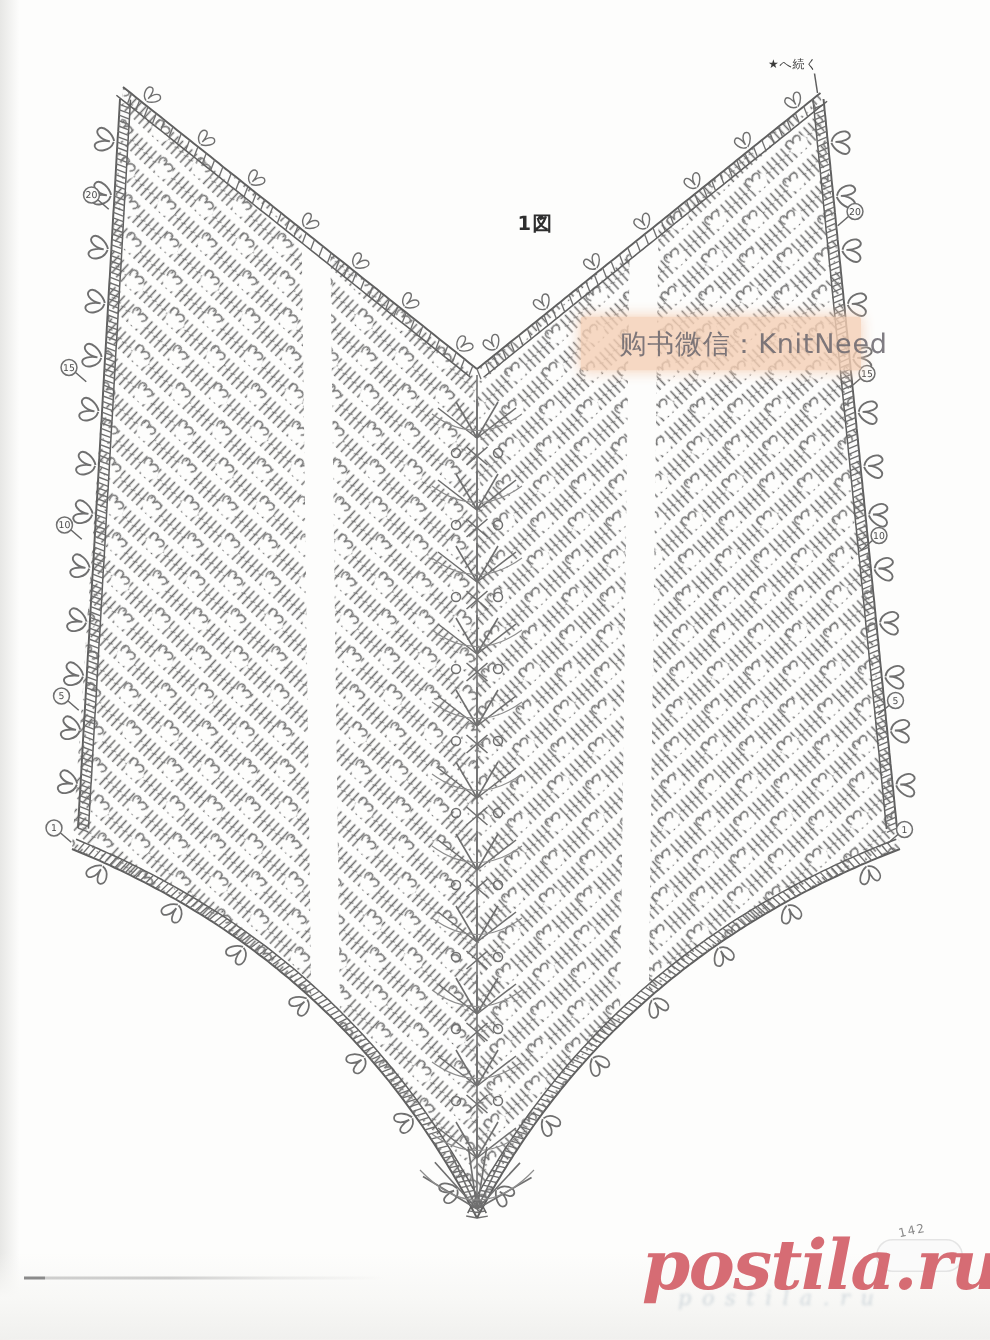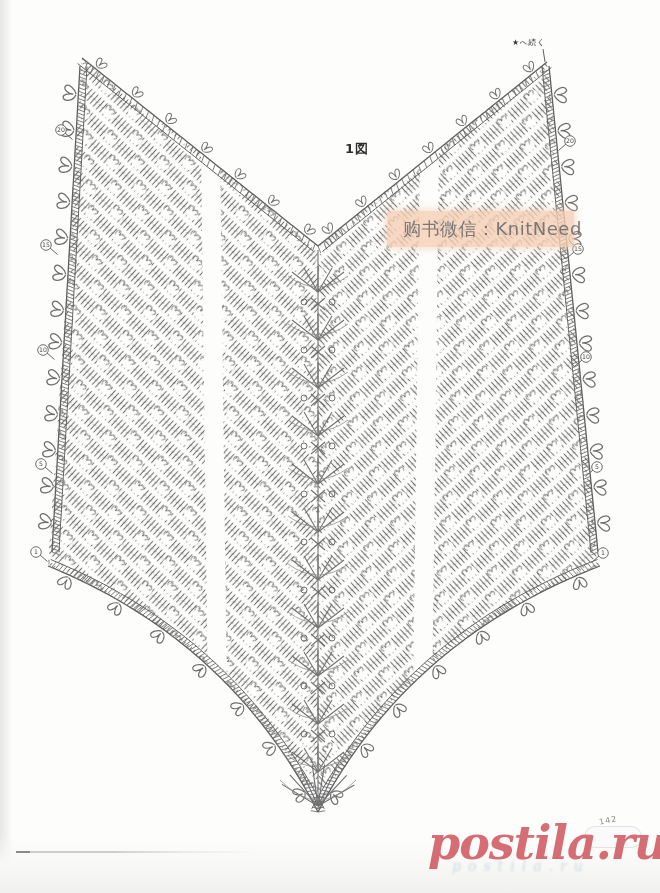--- a/index.html
+++ b/index.html
@@ -17,21 +17,21 @@
     color:#2e2e2e;letter-spacing:1px;margin-left:43px;
   }
   .continuation-note{
     position:absolute;left:512px;top:37px;font-size:8px;color:#3a3a3a;
     letter-spacing:.5px;white-space:nowrap;
   }
   .wm-band{
     position:absolute;left:387px;top:211px;width:187px;height:36px;
     background:rgba(244,206,180,.8);border-radius:2px;
     box-shadow:0 0 9px rgba(244,206,180,.95);
-    display:flex;align-items:center;padding-left:16px;box-sizing:border-box;
+    display:flex;align-items:center;padding-left:26px;box-sizing:border-box;
     font-size:18px;color:rgba(104,101,108,.85);white-space:nowrap;letter-spacing:.5px;
   }
   .postila{
     position:absolute;left:428px;top:820px;
     font-family:"DejaVu Serif","Liberation Serif",serif;
     font-style:italic;font-weight:700;font-size:46px;line-height:1;
     color:#d4626a;opacity:.93;letter-spacing:-1px;white-space:nowrap;
   }
   .postila-ghost{
     position:absolute;left:452px;top:858px;

